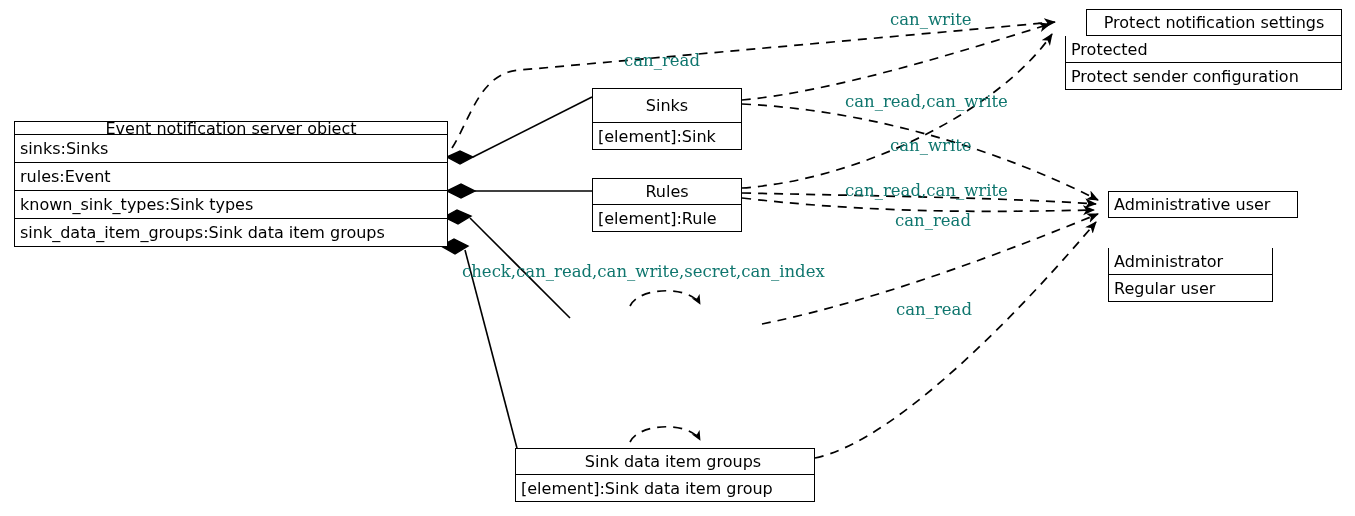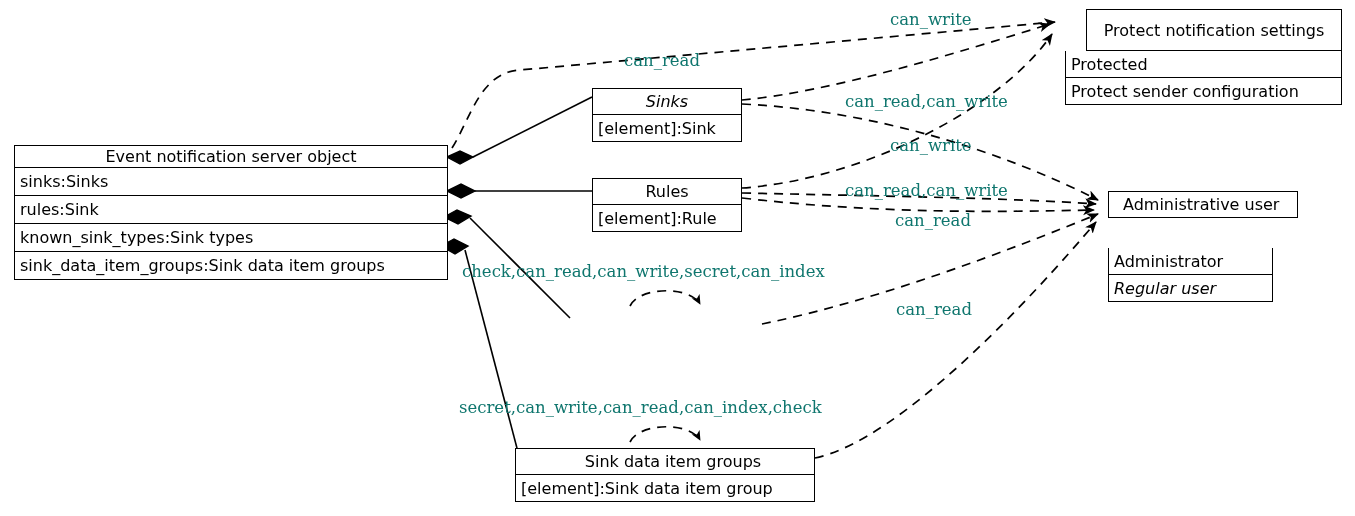--- a/index.html
+++ b/index.html
@@ -62,66 +62,65 @@
     <path d="M762,324 C880,300 1010,250 1098,214" fill="none" stroke="#000" stroke-width="1.7" stroke-dasharray="9,7" marker-end="url(#openArrow)"></path>
 
     <path d="M815,458 C900,440 1030,300 1096,222" fill="none" stroke="#000" stroke-width="1.7" stroke-dasharray="9,7" marker-end="url(#openArrow)"></path>
 
     <path d="M630,306 C640,286 690,286 700,304" fill="none" stroke="#000" stroke-width="1.7" stroke-dasharray="9,7" marker-end="url(#smallArrow)"></path>
 
     <path d="M630,442 C640,422 690,422 700,440" fill="none" stroke="#000" stroke-width="1.7" stroke-dasharray="9,7" marker-end="url(#smallArrow)"></path>
   </svg>
 
   <div class="uml-box" style="left:14px;top:121px;width:434px;">
-    <div class="uml-row hdr" style="height:23px;margin-top:24px;">Event notification server object</div>
+    <div class="uml-row hdr" style="height:14px;">Event notification server object</div>
     <div class="uml-row attr" style="height:28px;">sinks:Sinks</div>
-    <div class="uml-row attr" style="height:28px;">rules:Sink</div>
+    <div class="uml-row attr" style="height:28px;">rules:Event</div>
     <div class="uml-row attr" style="height:28px;">known_sink_types:Sink types</div>
     <div class="uml-row attr" style="height:28px;text-align:center;">sink_data_item_groups:Sink data item groups</div>
   </div>
 
   <div class="uml-box" style="left:592px;top:88px;width:150px;">
-    <div class="uml-row hdr" style="height:27px;font-style:italic;">Sinks</div>
+    <div class="uml-row hdr" style="height:35px;">Sinks</div>
     <div class="uml-row attr" style="height:27px;">[element]:Sink</div>
   </div>
 
   <div class="uml-box" style="left:592px;top:178px;width:150px;">
     <div class="uml-row hdr" style="height:27px;">Rules</div>
     <div class="uml-row attr" style="height:27px;">[element]:Rule</div>
   </div>
 
 
   <div class="uml-box" style="left:515px;top:448px;width:300px;">
     <div class="uml-row hdr" style="height:27px;padding-left:16px;">Sink data item groups</div>
     <div class="uml-row attr" style="height:27px;">[element]:Sink data item group</div>
   </div>
 
   <div class="uml-box" style="left:1065px;top:9px;width:277px;">
-    <div class="uml-row hdr" style="height:42px;margin-left:21px;">Protect notification settings</div>
+    <div class="uml-row hdr" style="height:27px;margin-left:21px;">Protect notification settings</div>
     <div class="uml-row attr" style="height:27px;text-align:right;">Protected</div>
     <div class="uml-row attr" style="height:27px;">Protect sender configuration</div>
   </div>
 
   <div class="uml-box" style="left:1108px;top:191px;width:190px;">
-    <div class="uml-row hdr" style="height:27px;width:190px;justify-content:flex-start;padding-left:14px;">Administrative user</div>
+    <div class="uml-row hdr" style="height:27px;width:190px;justify-content:flex-start;padding-left:5px;">Administrative user</div>
     <div class="uml-row attr" style="height:27px;width:165px;margin-top:30px;">Administrator</div>
-    <div class="uml-row attr" style="height:27px;width:165px;font-style:italic;">Regular user</div>
+    <div class="uml-row attr" style="height:27px;width:165px;">Regular user</div>
   </div>
 
   <div class="edge-label" style="left:890px;top:10px;">can_write</div>
 
   <div class="edge-label" style="left:624px;top:51px;">can_read</div>
 
   <div class="edge-label" style="left:845px;top:92px;">can_read,can_write</div>
 
   <div class="edge-label" style="left:890px;top:136px;">can_write</div>
 
   <div class="edge-label" style="left:845px;top:181px;">can_read,can_write</div>
 
   <div class="edge-label" style="left:895px;top:211px;">can_read</div>
 
   <div class="edge-label" style="left:462px;top:262px;">check,can_read,can_write,secret,can_index</div>
 
   <div class="edge-label" style="left:896px;top:300px;">can_read</div>
 
-  <div class="edge-label" style="left:459px;top:398px;">secret,can_write,can_read,can_index,check</div>
 
 </div>
 
 </body></html>

